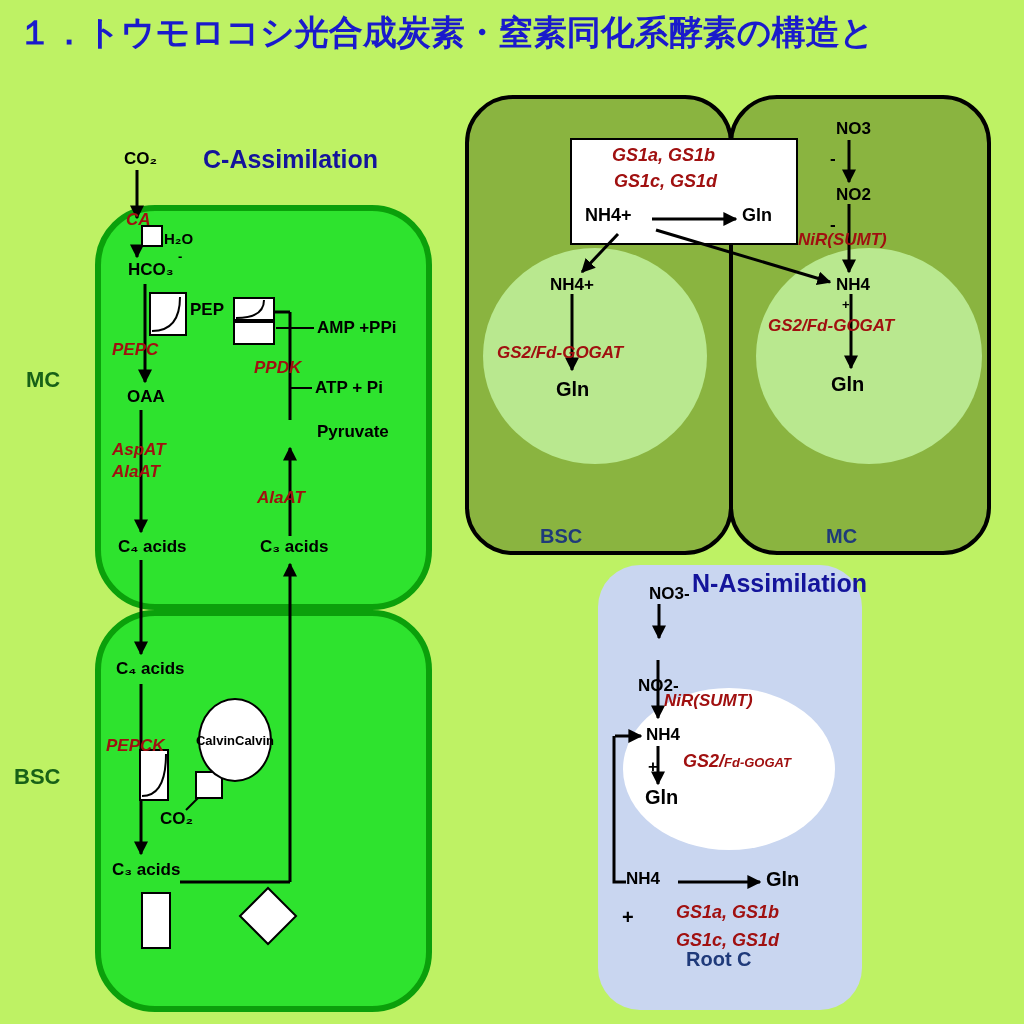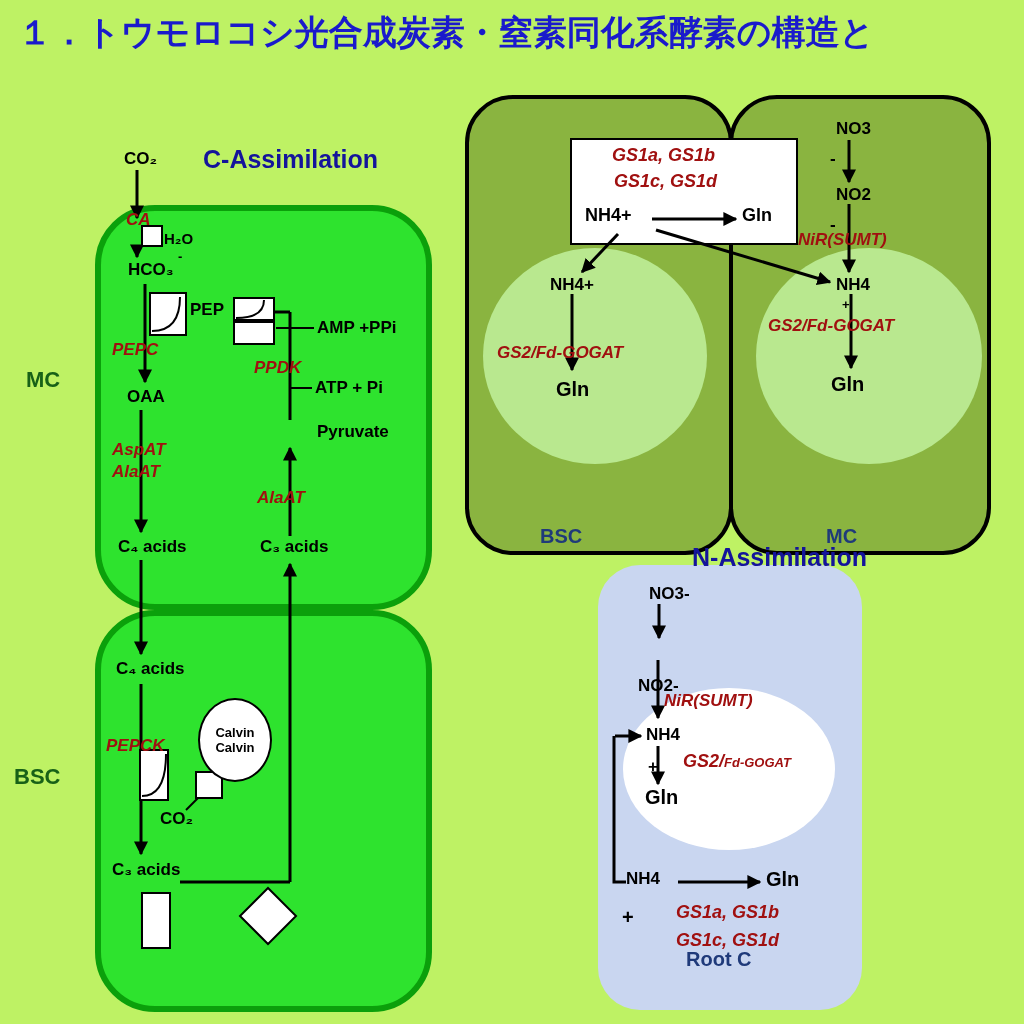--- a/index.html
+++ b/index.html
@@ -24,21 +24,21 @@
   .heading { color:var(--heading-blue,#14149B); }
   .cellg { position:absolute; background:var(--bright-green,#2EE32E);
            border:6px solid var(--green-border,#0BA00B); border-radius:60px; z-index:1; }
   .cello { position:absolute; background:var(--olive-green,#8AB440);
            border:4px solid #000; border-radius:48px; z-index:1; }
   .elg   { position:absolute; background:var(--light-green,#B9E88F); border-radius:50%; z-index:2; }
   .lav   { position:absolute; background:var(--lavender,#C9D6F0); border-radius:42px; z-index:1; }
   .ew    { position:absolute; background:#fff; border-radius:50%; z-index:2; }
   .calvin{ position:absolute; left:198px; top:698px; width:70px; height:80px;
            background:#fff; border:2px solid #000; border-radius:50%; z-index:6;
-           display:flex; flex-direction:column; align-items:center; justify-content:center;
+           display:flex; flex-direction:row; align-items:center; justify-content:center;
            font-weight:bold; font-size:13px; color:#000; }
   .gs1box{ position:absolute; left:570px; top:138px; width:224px; height:103px;
            background:#fff; border:2px solid #000; z-index:4; }
   #arrows{ position:absolute; left:0; top:0; z-index:5; pointer-events:none; }
 </style>
 </head>
 <body>
 
 <div id="stage">
 
@@ -151,21 +151,21 @@
   <div class="lbl sm" style="left:842px;top:298px;">+</div>
   <div class="lbl red" style="left:768px;top:317px;">GS2/Fd-GOGAT</div>
   <div class="lbl lg" style="left:831px;top:373px;">Gln</div>
   <div class="lbl lg navy" style="left:826px;top:525px;">MC</div>
 
   <div class="lbl" style="left:550px;top:276px;">NH4+</div>
   <div class="lbl red" style="left:497px;top:344px;">GS2/Fd-GOGAT</div>
   <div class="lbl lg" style="left:556px;top:378px;">Gln</div>
   <div class="lbl lg navy" style="left:540px;top:525px;">BSC</div>
 
-  <div class="lbl xl heading" style="left:692px;top:544px;">N-Assimilation</div>
+  <div class="lbl xl heading" style="left:692px;top:570px;">N-Assimilation</div>
   <div class="lbl" style="left:649px;top:585px;">NO3-</div>
   <div class="lbl" style="left:638px;top:641px;margin-top:36px;">NO2-</div>
   <div class="lbl red" style="left:664px;top:692px;">NiR(SUMT)</div>
   <div class="lbl" style="left:646px;top:726px;">NH4</div>
   <div class="lbl red" style="left:683px;top:752px;">
     <span style="font-size:18px;">GS2/</span><span style="font-size:13px;">Fd-GOGAT</span>
   </div>
   <div class="lbl" style="left:648px;top:758px;">+</div>
   <div class="lbl lg" style="left:645px;top:786px;">Gln</div>
   <div class="lbl" style="left:626px;top:870px;">NH4</div>

